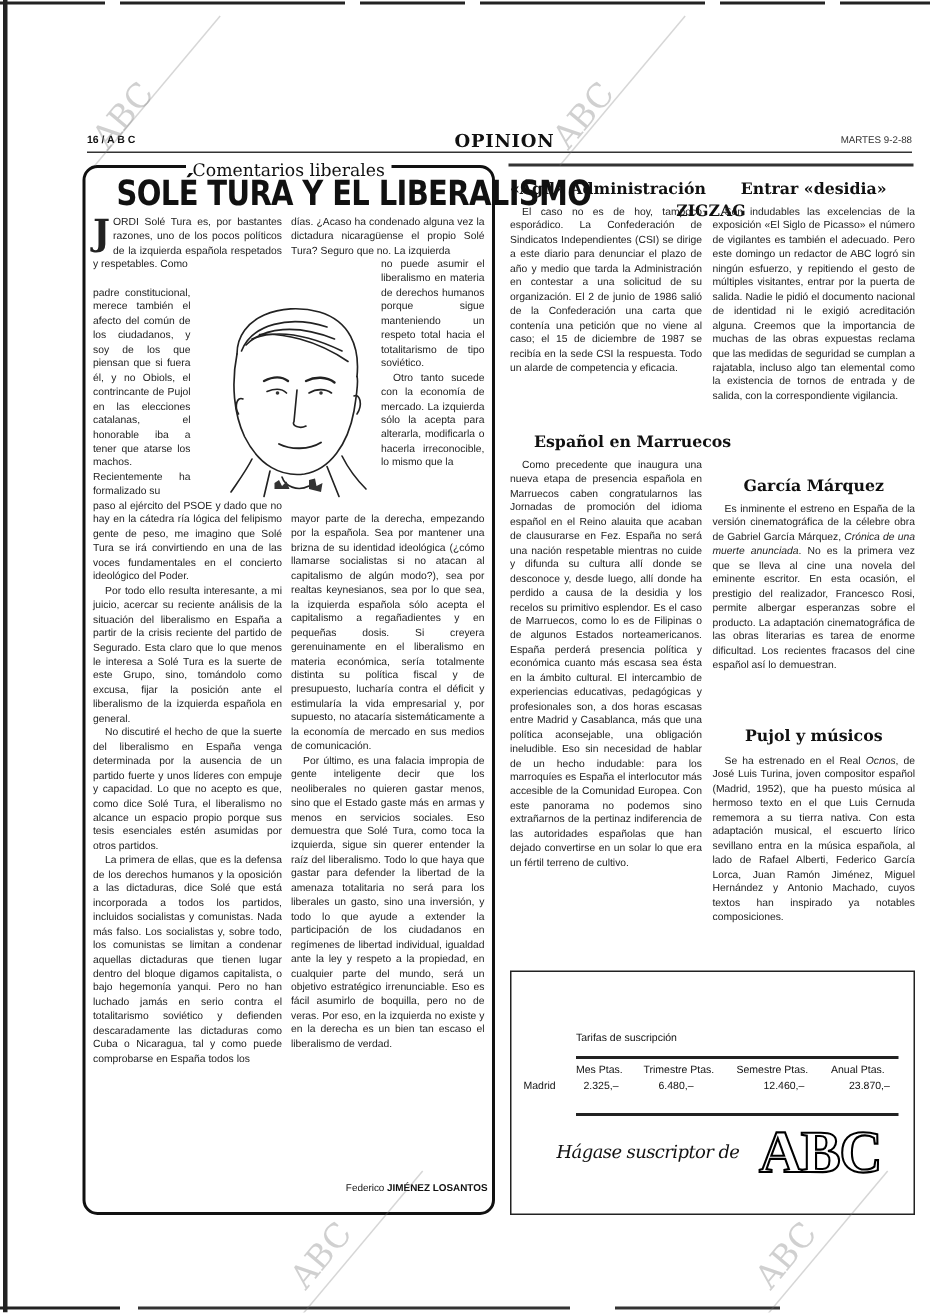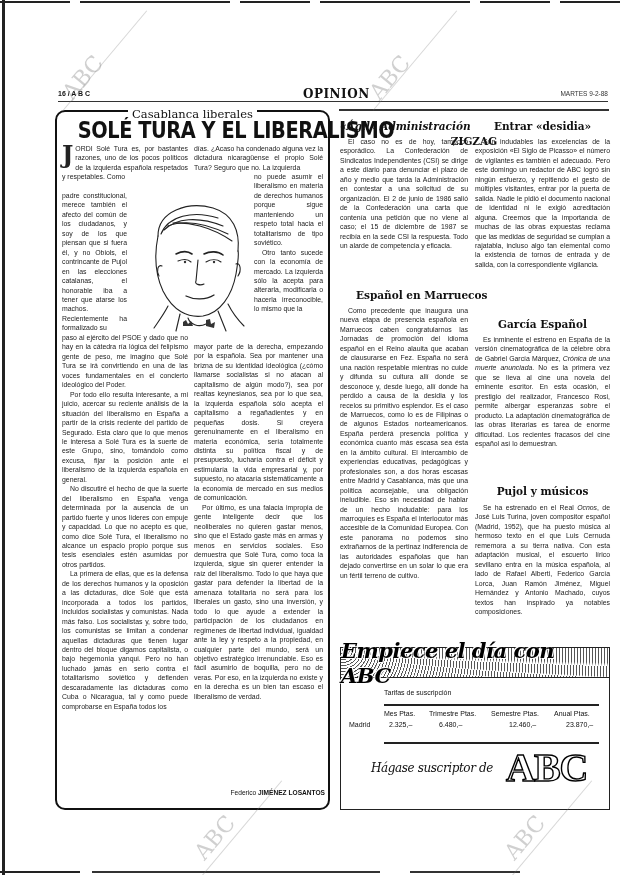--- a/index.html
+++ b/index.html
@@ -71,21 +71,21 @@
 <div class="bottom-rule"></div>
 
 <div class="header">
   <span class="page-num">16 / A B C</span>
   <span class="section">OPINION</span>
   <span class="date">MARTES 9-2-88</span>
 </div>
 
 <div class="opinion-box"></div>
 <div class="box-title-wrap">
-  <span class="box-title">Casablanca liberales</span>
+  <span class="box-title">Comentarios liberales</span>
 </div>
 <div class="headline">SOLÉ TURA Y EL LIBERALISMO</div>
 
 <div class="col col-a1">
   <p class="noindent"><span class="dropcap">J</span><span>ORDI Solé Tura es, por bastantes razones, uno de los pocos políticos de la izquierda española respetados y respetables. Como</span></p>
 </div>
 <div class="col col-a1-narrow">
   <p class="noindent">padre constitucional, merece también el afecto del común de los ciudadanos, y soy de los que piensan que si fuera él, y no Obiols, el contrincante de Pujol en las elecciones catalanas, el honorable iba a tener que atarse los machos. Recientemente ha formalizado su</p>
 </div>
 <div class="col col-a1-wide">
@@ -138,49 +138,46 @@
 </svg>
 
 <div class="byline">
   <span>Federico</span>
   <b>JIMÉNEZ LOSANTOS</b>
 </div>
 
 <div class="zigzag-title">ZIGZAG</div>
 <div class="zigzag-rule"></div>
 
-<div class="sub-h" style="left:340px; top:120px; width:128px;font-style:italic;">«Ágil» Administración</div>
+<div class="sub-h" style="left:340px; top:120px; width:128px;">«Ágil» Administración</div>
 <div class="col col-r1">
   <p>El caso no es de hoy, tampoco esporádico. La Confederación de Sindicatos Independientes (CSI) se dirige a este diario para denunciar el plazo de año y medio que tarda la Administración en contestar a una solicitud de su organización. El 2 de junio de 1986 salió de la Confederación una carta que contenía una petición que no viene al caso; el 15 de diciembre de 1987 se recibía en la sede CSI la respuesta. Todo un alarde de competencia y eficacia.</p>
 </div>
 
 <div class="sub-h" style="left:340px; top:289px; width:128px;margin-left:16px;">Español en Marruecos</div>
 <div class="col" style="left:340px; top:306px; width:128px;">
   <p>Como precedente que inaugura una nueva etapa de presencia española en Marruecos caben congratularnos las Jornadas de promoción del idioma español en el Reino alauita que acaban de clausurarse en Fez. España no será una nación respetable mientras no cuide y difunda su cultura allí donde se desconoce y, desde luego, allí donde ha perdido a causa de la desidia y los recelos su primitivo esplendor. Es el caso de Marruecos, como lo es de Filipinas o de algunos Estados norteamericanos. España perderá presencia política y económica cuanto más escasa sea ésta en la ámbito cultural. El intercambio de experiencias educativas, pedagógicas y profesionales son, a dos horas escasas entre Madrid y Casablanca, más que una política aconsejable, una obligación ineludible. Eso sin necesidad de hablar de un hecho indudable: para los marroquíes es España el interlocutor más accesible de la Comunidad Europea. Con este panorama no podemos sino extrañarnos de la pertinaz indiferencia de las autoridades españolas que han dejado convertirse en un solar lo que era un fértil terreno de cultivo.</p>
 </div>
 
 <div class="sub-h" style="left:475px; top:120px; width:135px;">Entrar «desidia»</div>
 <div class="col col-r2">
   <p>Son indudables las excelencias de la exposición «El Siglo de Picasso» el número de vigilantes es también el adecuado. Pero este domingo un redactor de ABC logró sin ningún esfuerzo, y repitiendo el gesto de múltiples visitantes, entrar por la puerta de salida. Nadie le pidió el documento nacional de identidad ni le exigió acreditación alguna. Creemos que la importancia de muchas de las obras expuestas reclama que las medidas de seguridad se cumplan a rajatabla, incluso algo tan elemental como la existencia de tornos de entrada y de salida, con la correspondiente vigilancia.</p>
 </div>
 
-<div class="sub-h" style="left:475px; top:318px; width:135px;">García Español</div>
+<div class="sub-h" style="left:475px; top:318px; width:135px;">García Márquez</div>
 <div class="col" style="left:475px; top:335px; width:135px;">
   <p><span>Es inminente el estreno en España de la versión cinematográfica de la célebre obra de Gabriel García Márquez, </span><i>Crónica de una muerte anunciada</i><span>. No es la primera vez que se lleva al cine una novela del eminente escritor. En esta ocasión, el prestigio del realizador, Francesco Rosi, permite albergar esperanzas sobre el producto. La adaptación cinematográfica de las obras literarias es tarea de enorme dificultad. Los recientes fracasos del cine español así lo demuestran.</span></p>
 </div>
 
 <div class="sub-h" style="left:475px; top:485px; width:135px;">Pujol y músicos</div>
 <div class="col" style="left:475px; top:503px; width:135px;">
   <p><span>Se ha estrenado en el Real </span><i>Ocnos</i><span>, de José Luis Turina, joven compositor español (Madrid, 1952), que ha puesto música al hermoso texto en el que Luis Cernuda rememora a su tierra nativa. Con esta adaptación musical, el escuerto lírico sevillano entra en la música española, al lado de Rafael Alberti, Federico García Lorca, Juan Ramón Jiménez, Miguel Hernández y Antonio Machado, cuyos textos han inspirado ya notables composiciones.</span></p>
 </div>
 
 <div class="ad-box">
-  <div class="ad-banner">
-    <span>Empiece el día con ABC</span>
-  </div>
   <div class="ad-tarifas">Tarifas de suscripción</div>
   <div class="ad-rule1"></div>
   <div class="ad-table">
     <span class="ad-head" style="left:43px;">Mes Ptas.</span>
     <span class="ad-head" style="left:88px;">Trimestre Ptas.</span>
     <span class="ad-head" style="left:150px;">Semestre Ptas.</span>
     <span class="ad-head" style="left:213px;">Anual Ptas.</span>
     <span class="ad-row" style="left:8px;">Madrid</span>
     <span class="ad-row" style="left:48px;">2.325,–</span>
     <span class="ad-row" style="left:98px;">6.480,–</span>

